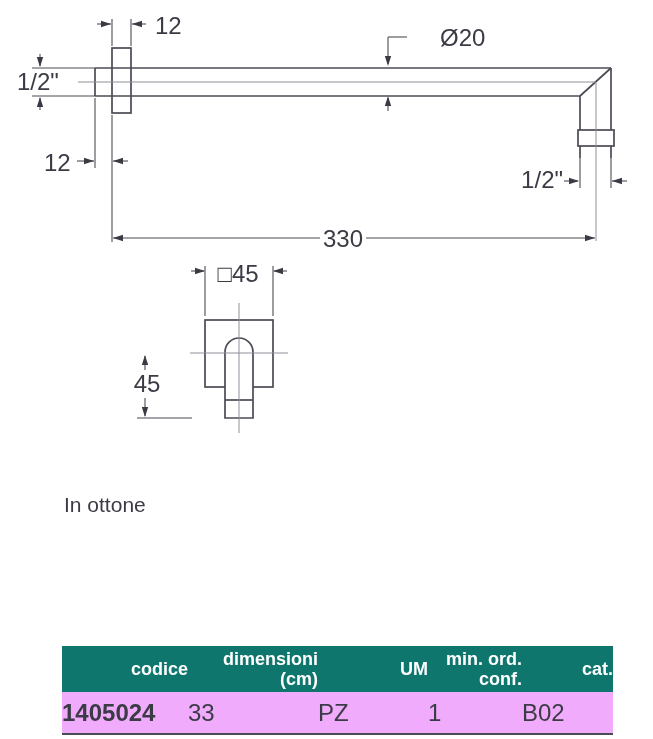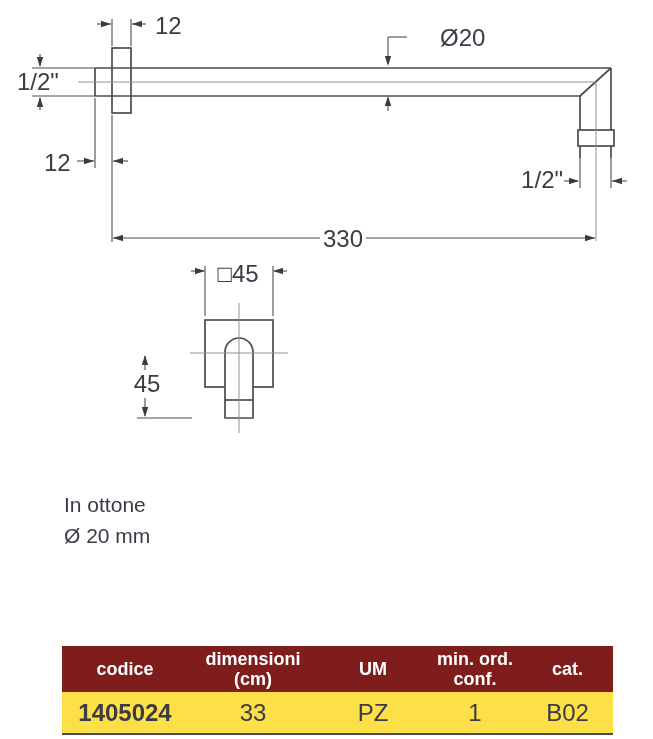--- a/index.html
+++ b/index.html
@@ -22,29 +22,29 @@
   .ah{fill:#3b3b46;stroke:none;}
   .notes{
     position:absolute;left:64px;top:489px;
     font-size:21px;line-height:31px;color:#3b3b46;
   }
   table.spec{
     position:absolute;left:62px;top:646px;
     width:551px;border-collapse:collapse;table-layout:fixed;
   }
   table.spec th{
-    background:#7f1d1d;color:#ffffff;
+    background:#0f766e;color:#ffffff;
     font-size:18px;font-weight:bold;line-height:20px;
-    height:46px;padding:0;text-align:center;vertical-align:middle;margin-left:36px;
+    height:46px;padding:0;text-align:right;vertical-align:middle;margin-left:36px;
   }
   table.spec td{
-    height:41px;padding:0;text-align:center;vertical-align:middle;
+    height:41px;padding:0;text-align:left;vertical-align:middle;
     font-size:24px;color:#3b3b46;
     border-bottom:2px solid #4b4b55;
-    background:#fde047;
+    background:#f0abfc;
   }
   td.code-cell{color:#0ba299;font-weight:bold;}
   td.dim-cell{background:#e9e9e9;margin-top:26px;}
   .h2:empty{display:none;}
 </style>
 </head>
 <body>
 
 <svg id="tech-drawing" width="653" height="445" viewBox="0 0 653 445" xmlns="http://www.w3.org/2000/svg">
 
@@ -151,21 +151,20 @@
     <line class="dim" x1="145" y1="356" x2="145" y2="370"></line>
     <polygon class="ah" points="145,355 141.8,365 148.2,365"></polygon>
     <line class="dim" x1="145" y1="398" x2="145" y2="416"></line>
     <polygon class="ah" points="145,417 141.8,407 148.2,407"></polygon>
     <text x="147" y="392" text-anchor="middle">45</text>
   </g>
 </svg>
 
 <div class="notes">
   <div>In ottone</div>
-  <div>Ø 20 mm</div>
 </div>
 
 <table class="spec">
   <colgroup>
     <col style="width:126px">
       <col style="width:130px">
       <col style="width:110px">
     <col style="width:94px">
       <col style="width:91px">
   </colgroup>

